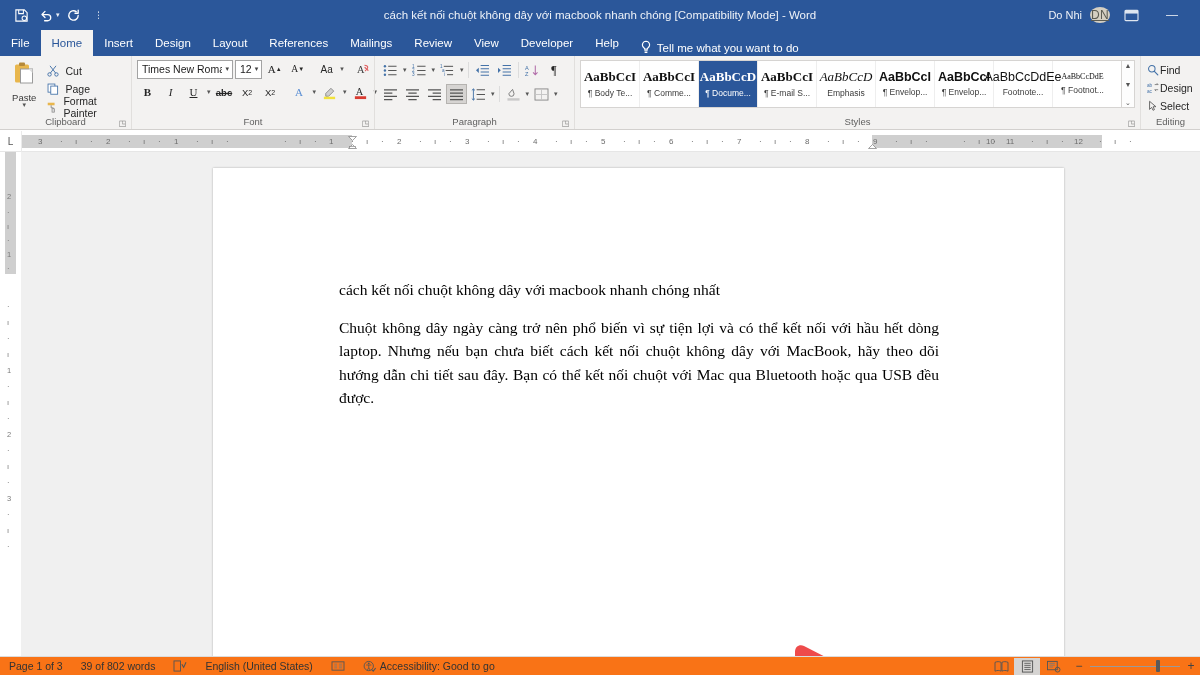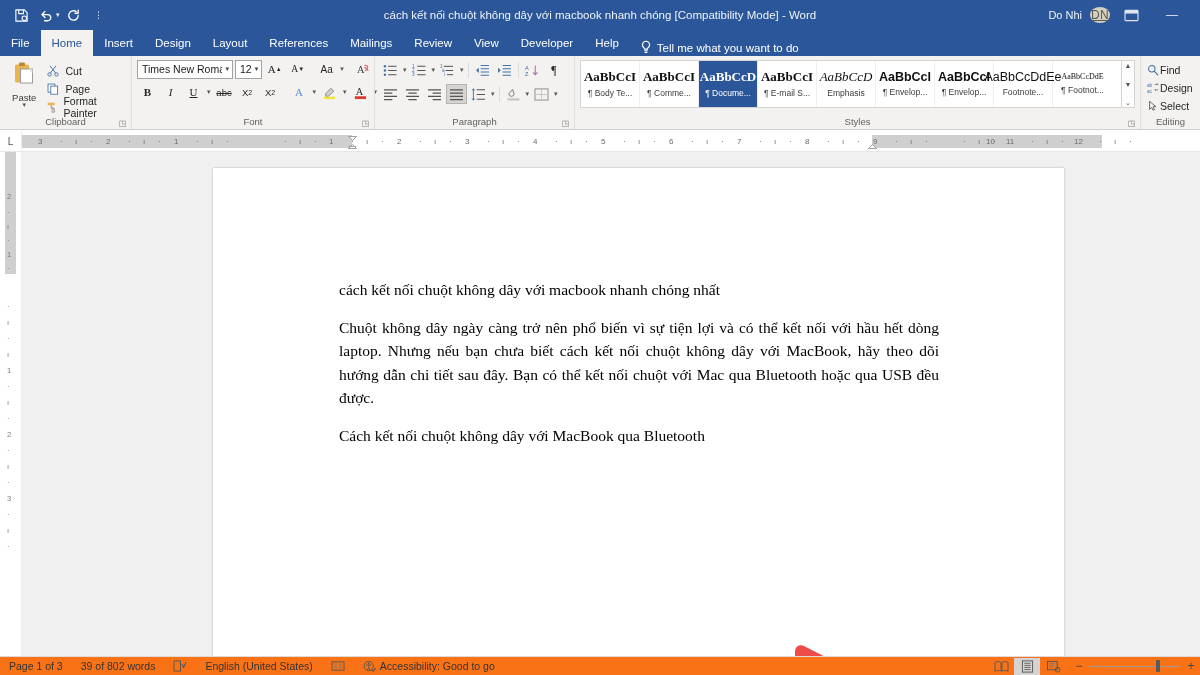--- a/index.html
+++ b/index.html
@@ -375,21 +375,21 @@
                   <path d="M9 3.5c2 0 3.5 1 3.5 2.2S11 8.8 9.6 9.6" stroke="#e06060" stroke-width="1.2" fill="none"></path>
                   <path d="M13.2 9.2 9.2 5.6" stroke="#e06060" stroke-width="1.4"></path>
                 </svg>
             </div>
           </div>
           <div class="frow">
             <div class="ibtn" style="font-weight:bold;font-family:'Liberation Serif',serif;">B</div>
             <div class="ibtn" style="font-style:italic;font-family:'Liberation Serif',serif;">I</div>
             <div class="ibtn" style="text-decoration:underline;font-family:'Liberation Serif',serif;">U</div>
             <span class="mini-caret">▾</span>
-            <div class="ibtn sm" style="text-decoration:line-through;">abc</div>
+            <div class="ibtn sm" style="text-decoration:line-through;font-weight:bold;">abc</div>
             <div class="ibtn sm">X<sub style="font-size:7px">2</sub></div>
             <div class="ibtn sm">X<sup style="font-size:7px">2</sup></div>
             <div class="sep-v"></div>
             <div class="ibtn" style="color:#5b8fd4;font-family:'Liberation Serif',serif;">A</div>
             <span class="mini-caret">▾</span>
             <div class="ibtn">
               <svg width="15" height="15" viewBox="0 0 16 16">
                   <path d="M4 9 9.5 3.5l3 3L7 12H4z" fill="#cfcfcf" stroke="#777" stroke-width=".8"></path>
                   <rect x="2" y="12.5" width="12" height="2.6" fill="#f2e23c"></rect>
                 </svg>
@@ -724,21 +724,20 @@
       <span style="position:absolute;left:7px;top:374px;">ı</span>
       <span style="position:absolute;left:7px;top:390px;">·</span>
     </div>
   </div>
 
   <div class="docarea">
     <div class="page">
       <div class="doc-body">
         <div class="para">cách kết nối chuột không dây với macbook nhanh chóng nhất</div>
         <div class="para justify">Chuột không dây ngày càng trở nên phổ biến vì sự tiện lợi và có thể kết nối với hầu hết dòng laptop. Nhưng nếu bạn chưa biết cách kết nối chuột không dây với MacBook, hãy theo dõi hướng dẫn chi tiết sau đây. Bạn có thể kết nối chuột với Mac qua Bluetooth hoặc qua USB đều được.</div>
-        <div class="para">Cách kết nối chuột không dây với MacBook qua Bluetooth</div>
       </div>
     </div>
 
     <div class="cursor-arrow">
       <svg width="140" height="150" viewBox="0 0 140 150">
         <path d="M16 8
                  C16 3 20 0 25 2
                  L103 42
                  C109 45 108 53 102 56
                  L74 66

